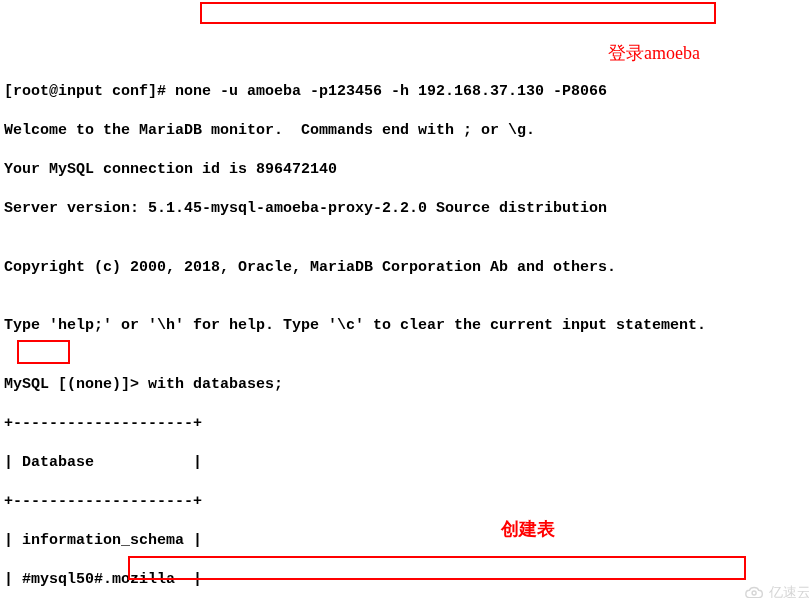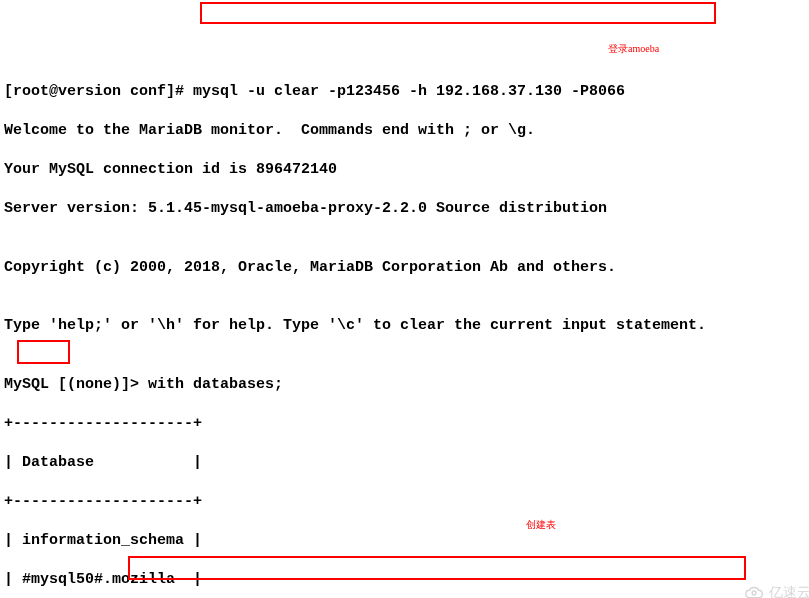--- a/index.html
+++ b/index.html
@@ -42,24 +42,24 @@
       top: 556px;
       width: 614px;
       height: 20px;
       pointer-events: none;
     }
     .redtext {
       position: absolute;
       color: #ff0000;
       font-family: "SimSun", "Songti SC", serif;
       font-weight: normal;
-      font-size: 10px;
+      font-size: 18px;
     }
     .anno1 { left: 608px; top: 42px; }
-    .anno2 { left: 526px; top: 518px; }
+    .anno2 { left: 501px; top: 518px; font-weight: bold; }
     .watermark {
       position: absolute;
       right: 6px;
       bottom: 4px;
       color: #d6d6d6;
       font-family: "SimSun", "Songti SC", serif;
       font-size: 14px;
       font-weight: normal;
       display: flex;
       align-items: center;
@@ -68,21 +68,21 @@
     .watermark svg {
       width: 22px;
       height: 16px;
     }
   </style>
 </head>
 <body>
 
 
 
-<span style="display: block;"><span>[root@version conf]# </span><span>mysql -u clear -p123456 -h 192.168.37.130 -P8066</span></span>
+<span style="display: block;"><span>[root@input conf]# </span><span>none -u amoeba -p123456 -h 192.168.37.130 -P8066</span></span>
 <span style="display: block;">Welcome to the MariaDB monitor.  Commands end with ; or \g.</span>
 <span style="display: block;">Your MySQL connection id is 896472140</span>
 <span style="display: block;">Server version: 5.1.45-mysql-amoeba-proxy-2.2.0 Source distribution</span>
 <span style="display: block;"></span>
 <span style="display: block;">Copyright (c) 2000, 2018, Oracle, MariaDB Corporation Ab and others.</span>
 <span style="display: block;"></span>
 <span style="display: block;">Type 'help;' or '\h' for help. Type '\c' to clear the current input statement.</span>
 <span style="display: block;"></span>
 <span style="display: block;"><span>MySQL [(none)]&gt; </span><span>with databases;</span></span>
 <span style="display: block;">+--------------------+</span>

